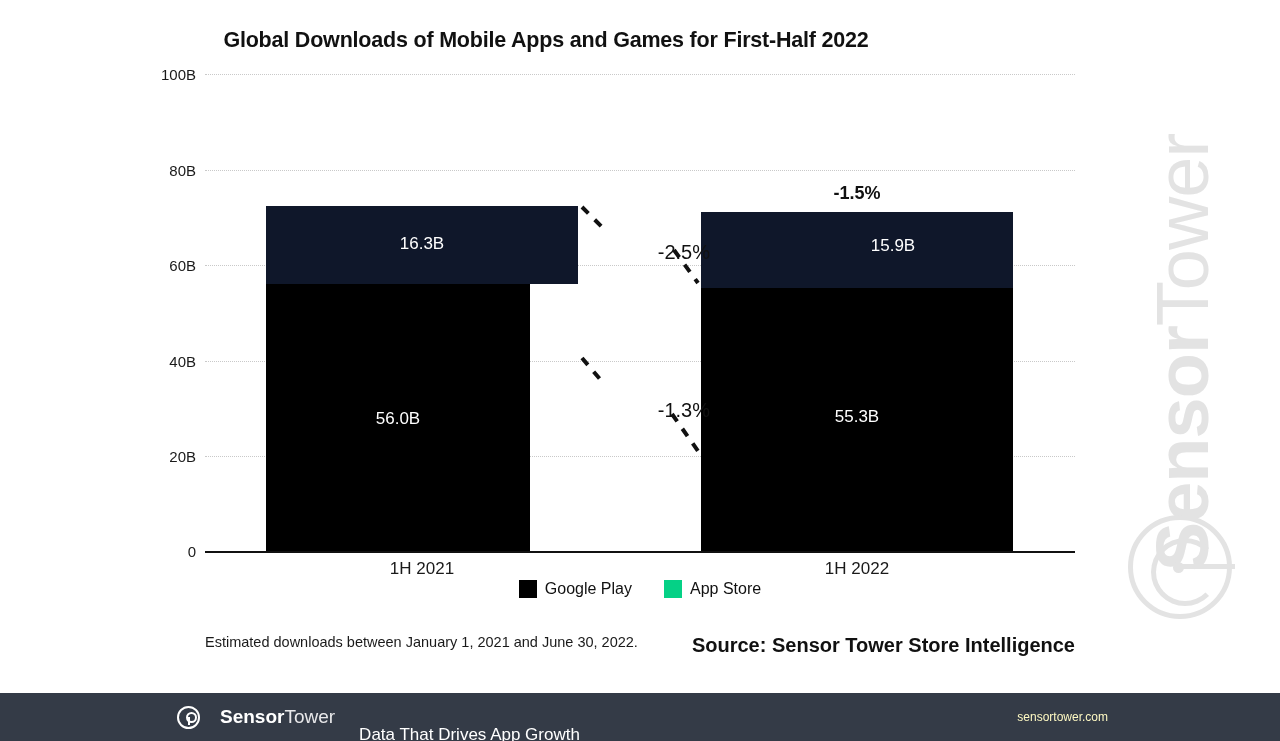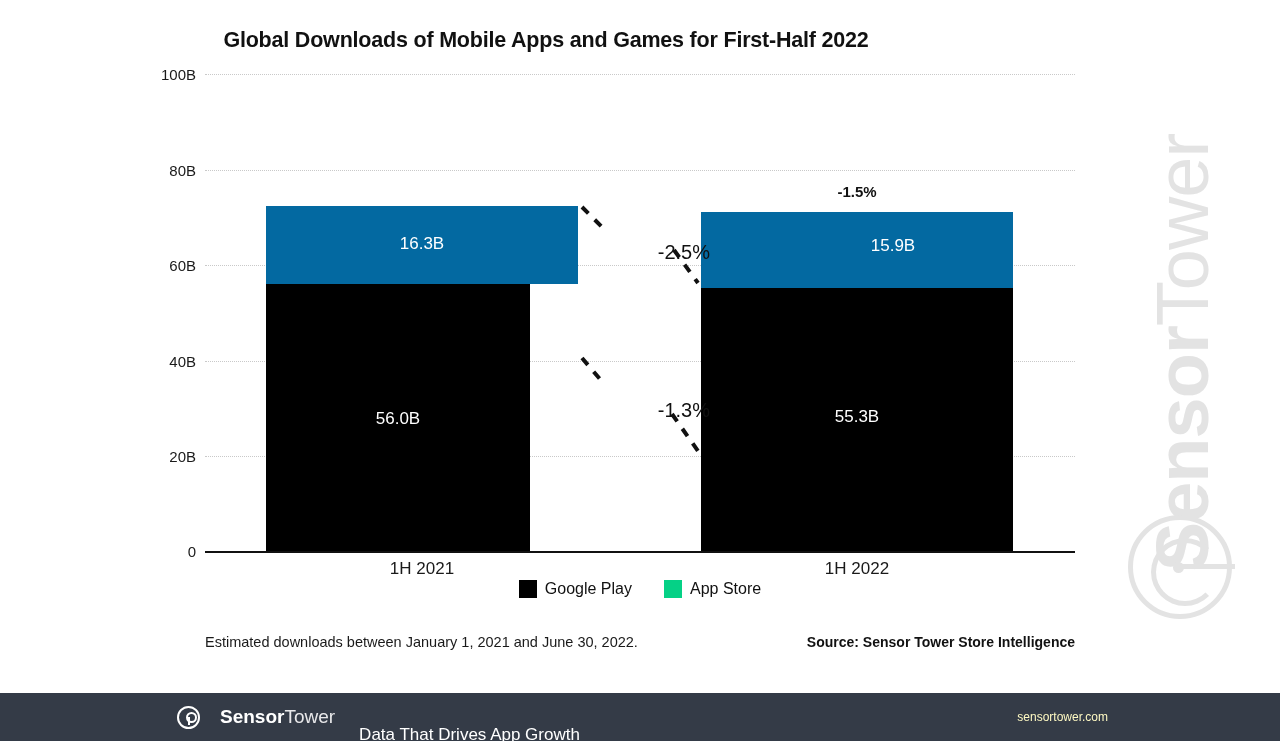--- a/index.html
+++ b/index.html
@@ -69,35 +69,35 @@
   .gridline {
     position:absolute; left:205px; width:870px; height:1px;
     border-top:1px dotted #c9c9c9;
   }
   .axisline {
     position:absolute; left:205px; top:551px; width:870px; height:2px;
     background:#111;
   }
 
   .bar { position:absolute; }
-  .seg-green { position:absolute; background:#0369a1; }
+  .seg-green { position:absolute; background:#0f172a; }
   .seg-black { position:absolute; background:#000000; }
   .seg-label {
     position:absolute; width:100%; text-align:center;
     color:#ffffff; font-size:17px;
   }
 
   .xtick {
     position:absolute; top:559px; width:240px; text-align:center;
     font-size:17px; color:#1a1a1a;
   }
 
   .total-label {
     position:absolute; text-align:center; width:200px;
-    font-size:15px; font-weight:700; color:#111;
+    font-size:18px; font-weight:700; color:#111;
   }
   .conn-label {
     position:absolute; text-align:right; width:140px;
     font-size:20px; color:#111;
   }
 
   
   .legend {
     position:absolute; left:0; top:580px; width:1280px;
     display:flex; justify-content:center; align-items:flex-start; gap:32px;
@@ -106,21 +106,21 @@
   .legend-sw { width:18px; height:18px; }
   .legend-label { font-size:16px; color:#111; }
 
   
   .foot-left {
     position:absolute; left:205px; top:634px;
     font-size:14.5px; color:#1a1a1a;
   }
   .foot-right {
     position:absolute; right:205px; top:634px;
-    font-size:14px; color:#111; font-weight:700;
+    font-size:20px; color:#111; font-weight:700;
   }
 
   
   .footer {
     position:absolute; left:0; top:693px; width:1280px; height:48px;
     background:#343b47; display:flex; align-items:center;
   }
   .footer-logo { display:flex; align-items:flex-start; margin-left:177px; gap:20px; }
   .logo-mark {
     width:23px; height:23px; border-radius:50%;

